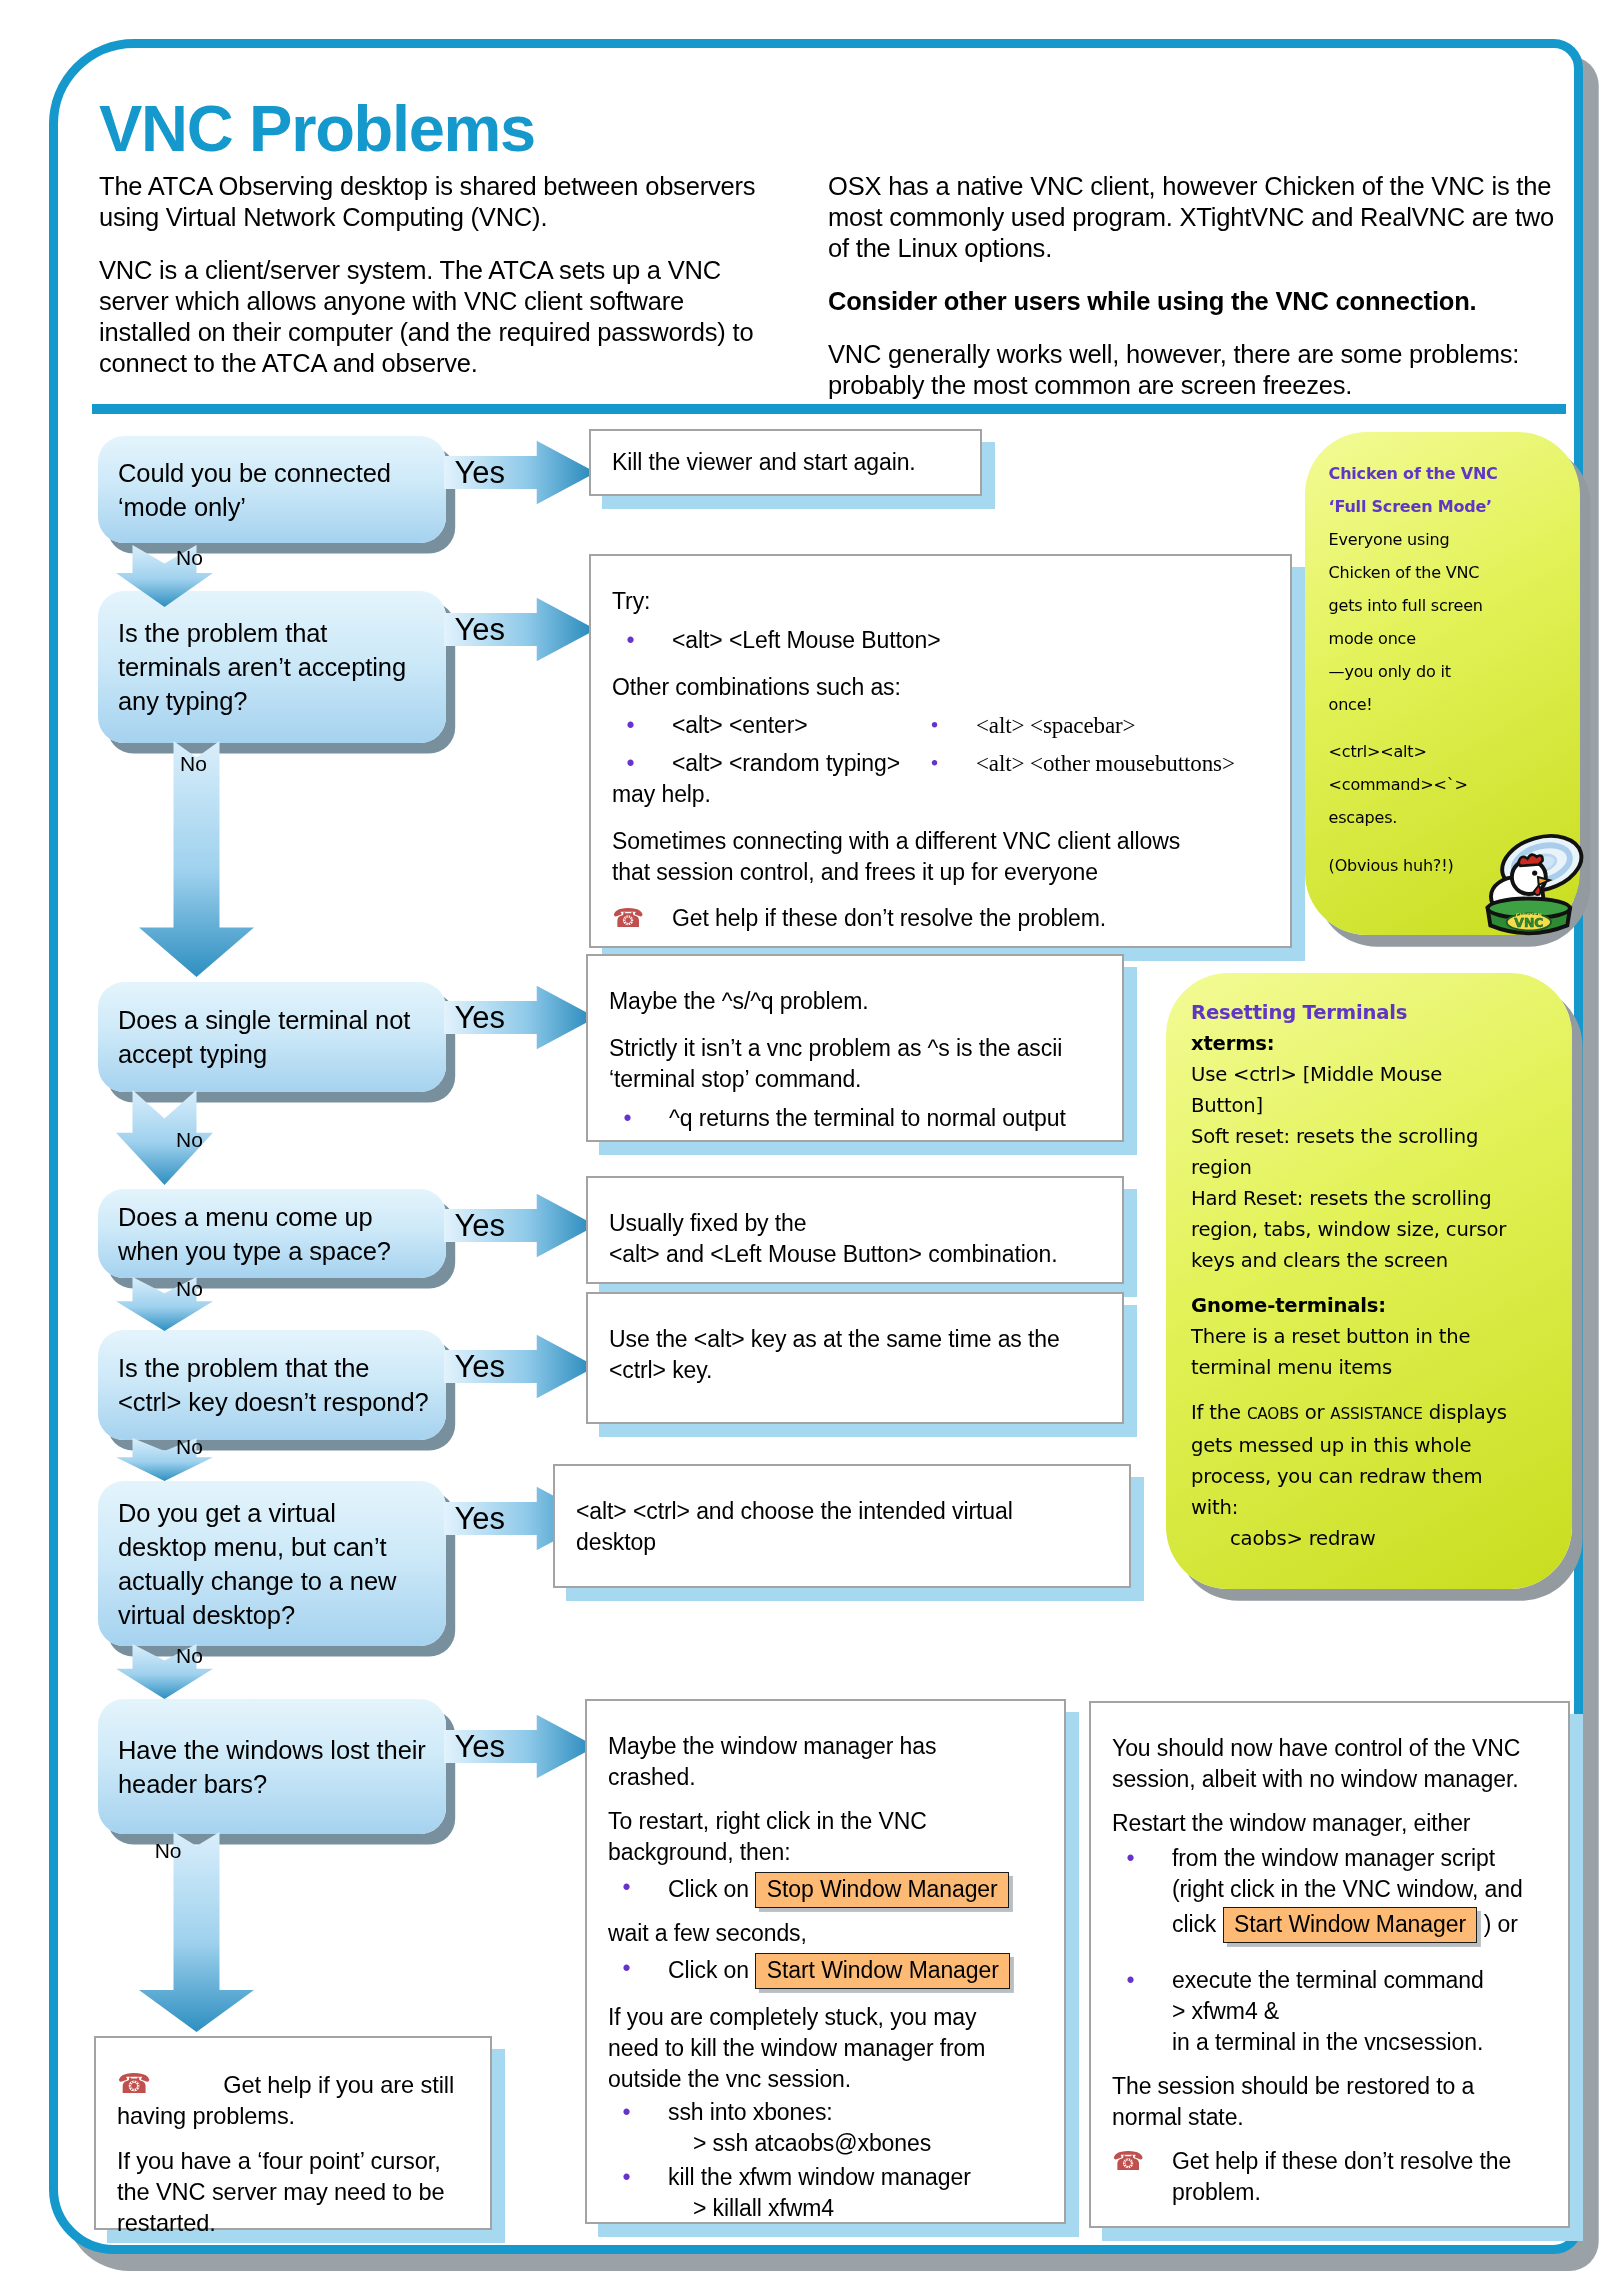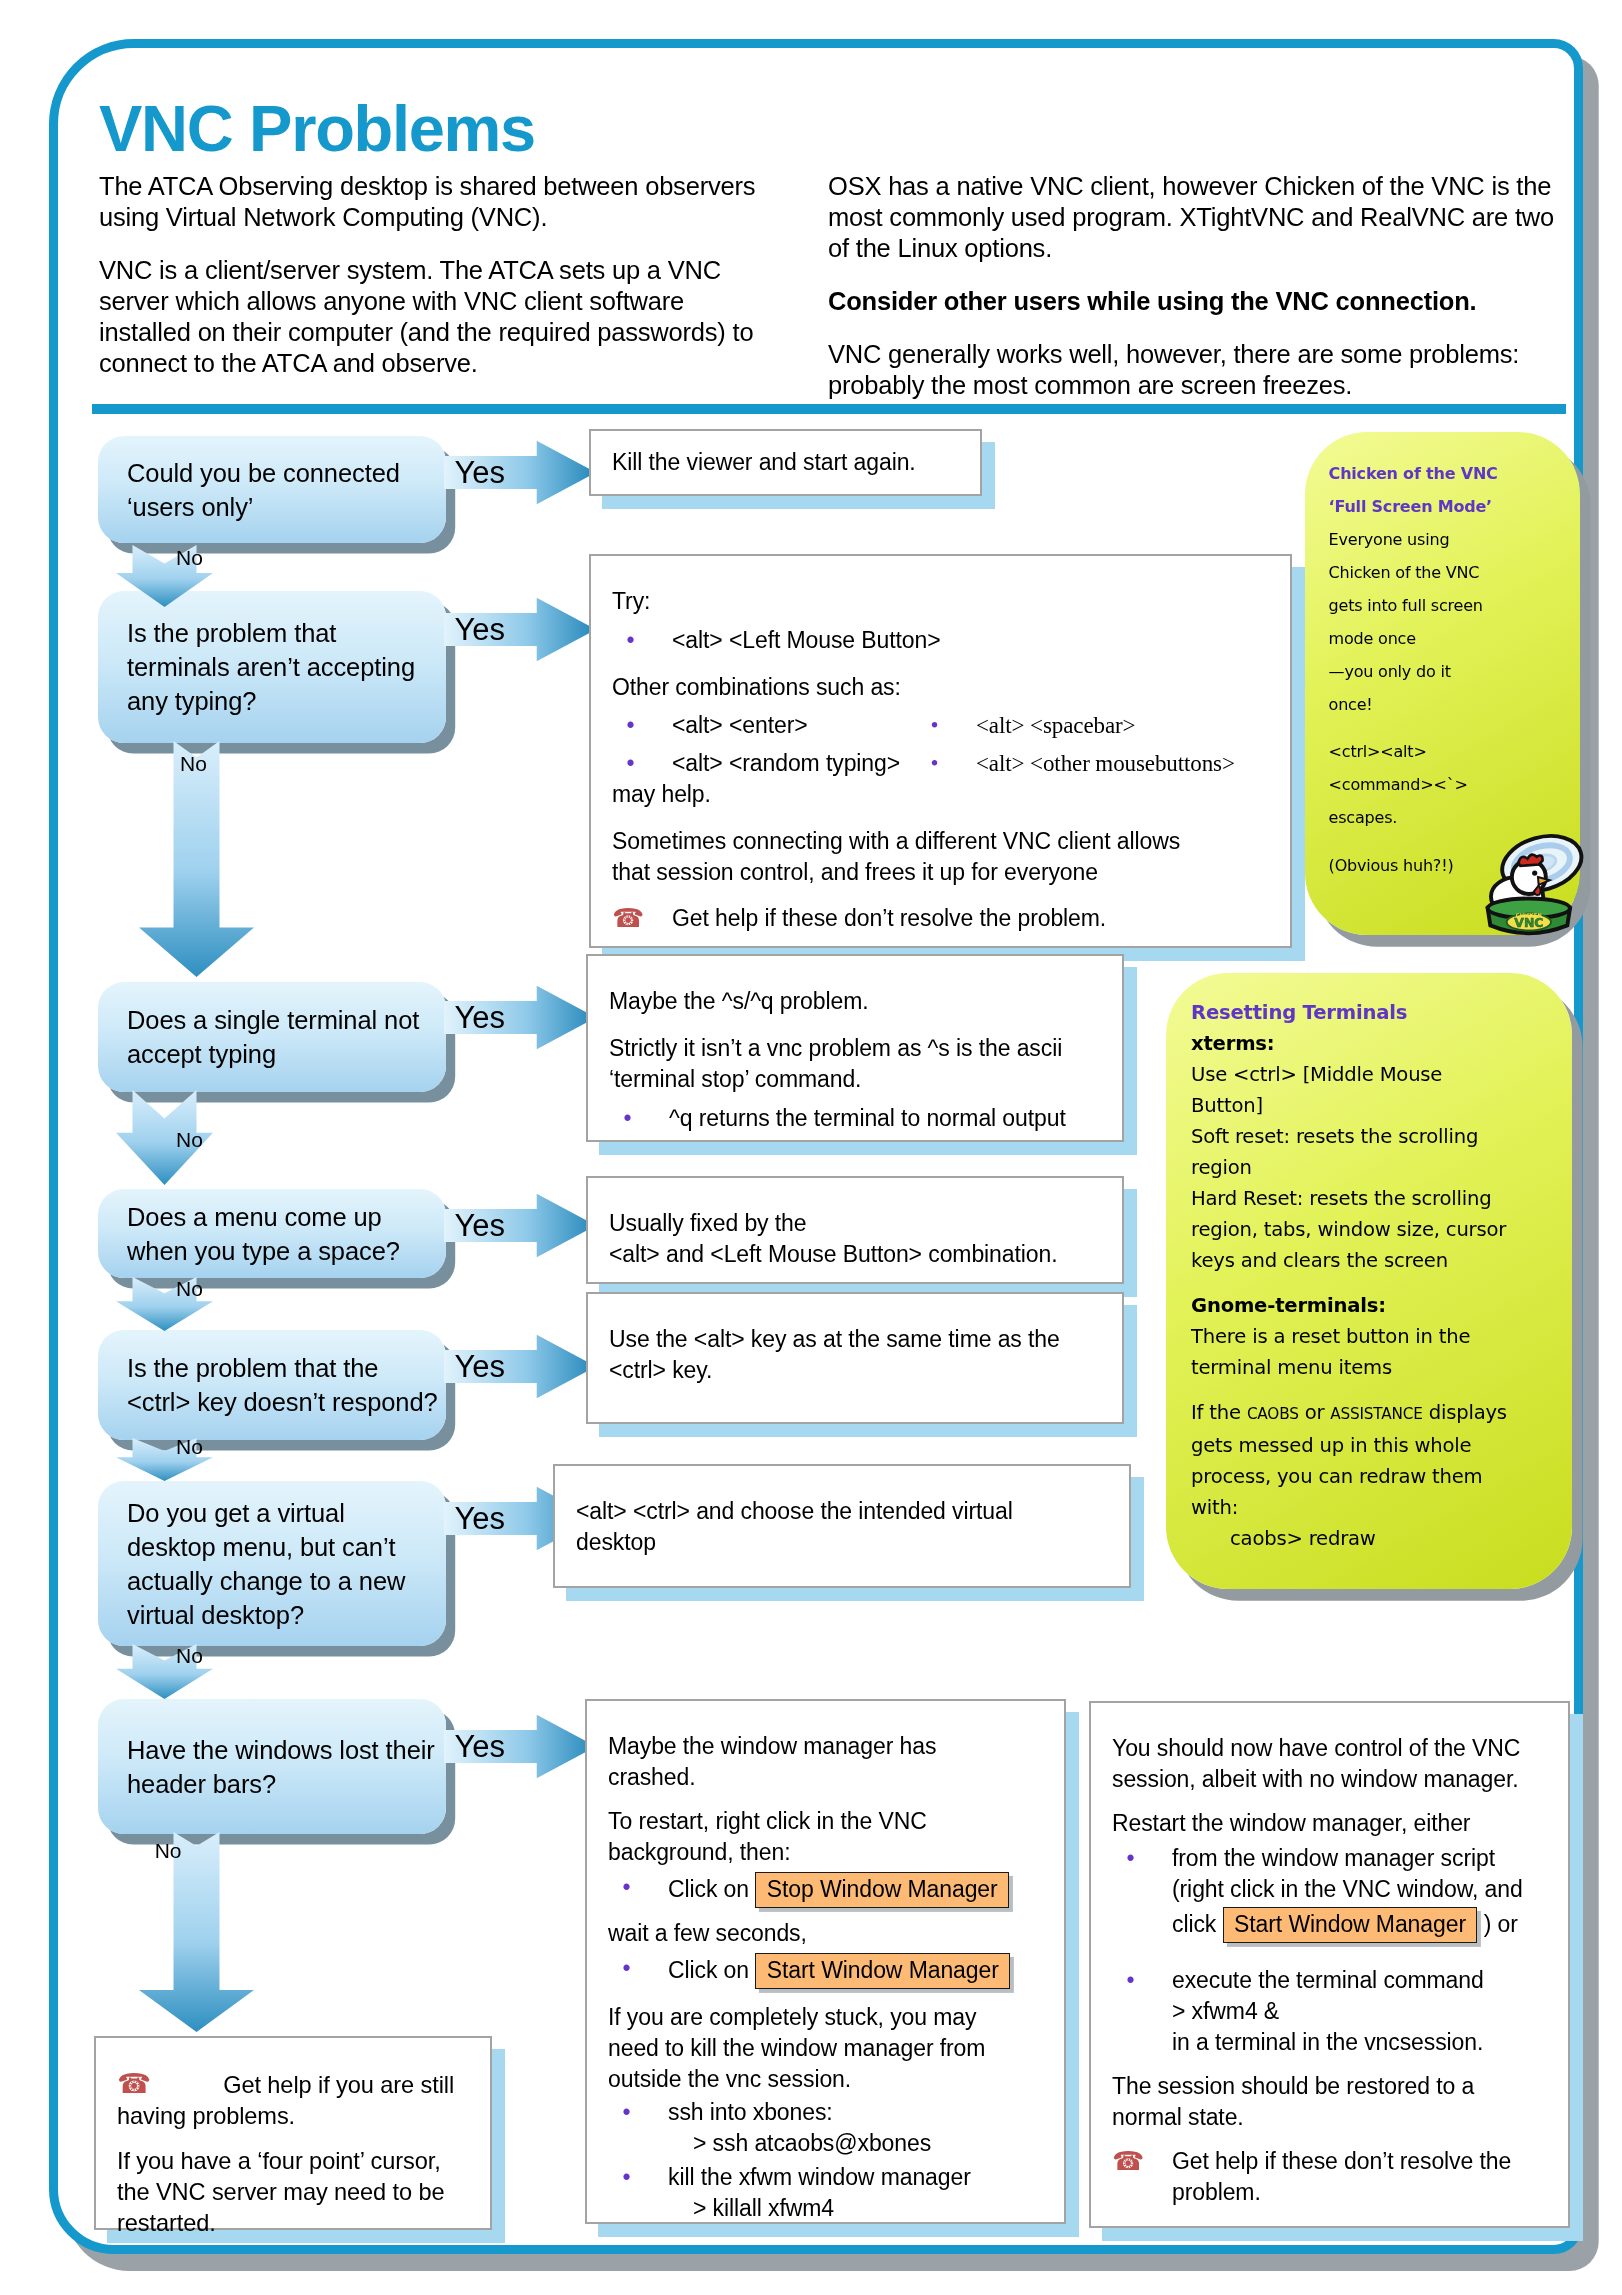--- a/index.html
+++ b/index.html
@@ -18,21 +18,21 @@
   .intro{font-size:25.5px;line-height:31px;letter-spacing:-0.2px;}
   .intro p{margin:0 0 22px 0;}
 
   .divider{position:absolute;left:92px;top:404px;width:1474px;height:9.8px;background:#1598cb;}
 
   
   .q-box{position:absolute;left:98px;width:348px;border-radius:26px;
          background:linear-gradient(180deg,#e4f4fc 0%,#cde9f8 45%,#a5d2ef 100%);
          box-shadow:9.2px 10.5px 0 #78909d;}
   .q-text{height:100%;display:flex;flex-direction:column;justify-content:center;
-          padding-left:29px;font-size:25.5px;line-height:34px;letter-spacing:-0.1px;}
+          padding-left:20px;font-size:25.5px;line-height:34px;letter-spacing:-0.1px;}
 
   
   .yes-arrow{position:absolute;left:444px;width:152px;height:69px;}
   .yes-shape{position:absolute;left:0;top:0;width:100%;height:100%;
              background:linear-gradient(90deg,#e2f3fc 0%,#8ec9e9 55%,#2487ba 100%);
              clip-path:polygon(0 26%,61% 26%,61% 4%,100% 50%,61% 96%,61% 74%,0 74%);}
   .yes-lbl{position:absolute;left:10.5px;top:50%;transform:translateY(-50%);font-size:31px;}
 
   
   .no-arrow{position:absolute;}
@@ -88,21 +88,21 @@
   <p>OSX has a native VNC client, however Chicken of the VNC is the most commonly used program. XTightVNC and RealVNC are two of the Linux options.</p>
   <p class="bold">Consider other users while using the VNC connection.</p>
   <p>VNC generally works well, however, there are some problems: probably the most common are screen freezes.</p>
 </div>
 
 <div class="divider"></div>
 
 <div class="q-box" style="top:436px;height:107px;">
   <div class="q-text">
     <div class="ln">Could you be connected</div>
-    <div class="ln">‘users only’</div>
+    <div class="ln">‘mode only’</div>
   </div>
 </div>
 <div class="q-box" style="top:591px;height:152px;">
   <div class="q-text">
     <div class="ln">Is the problem that</div>
     <div class="ln">terminals aren’t accepting</div>
     <div class="ln">any typing?</div>
   </div>
 </div>
 <div class="q-box" style="top:982px;height:110px;">

